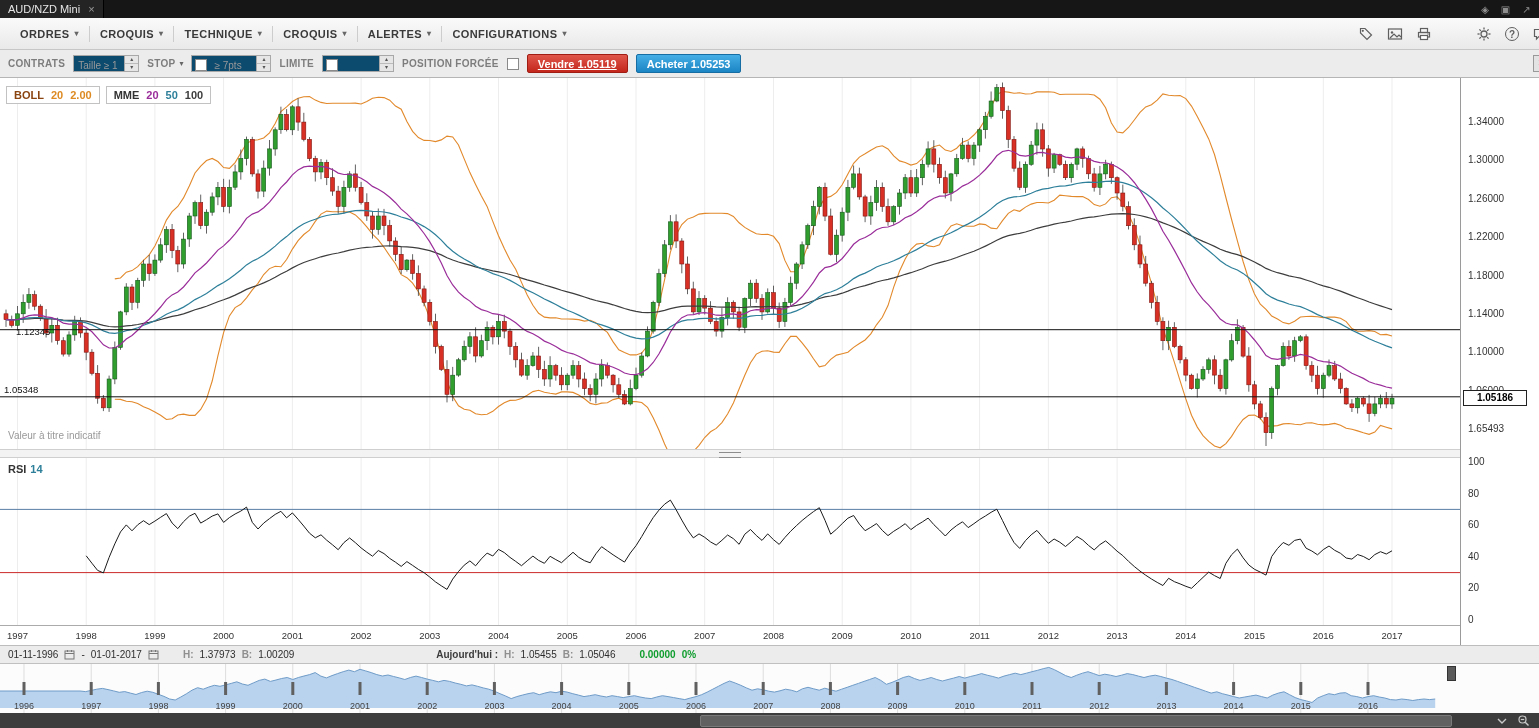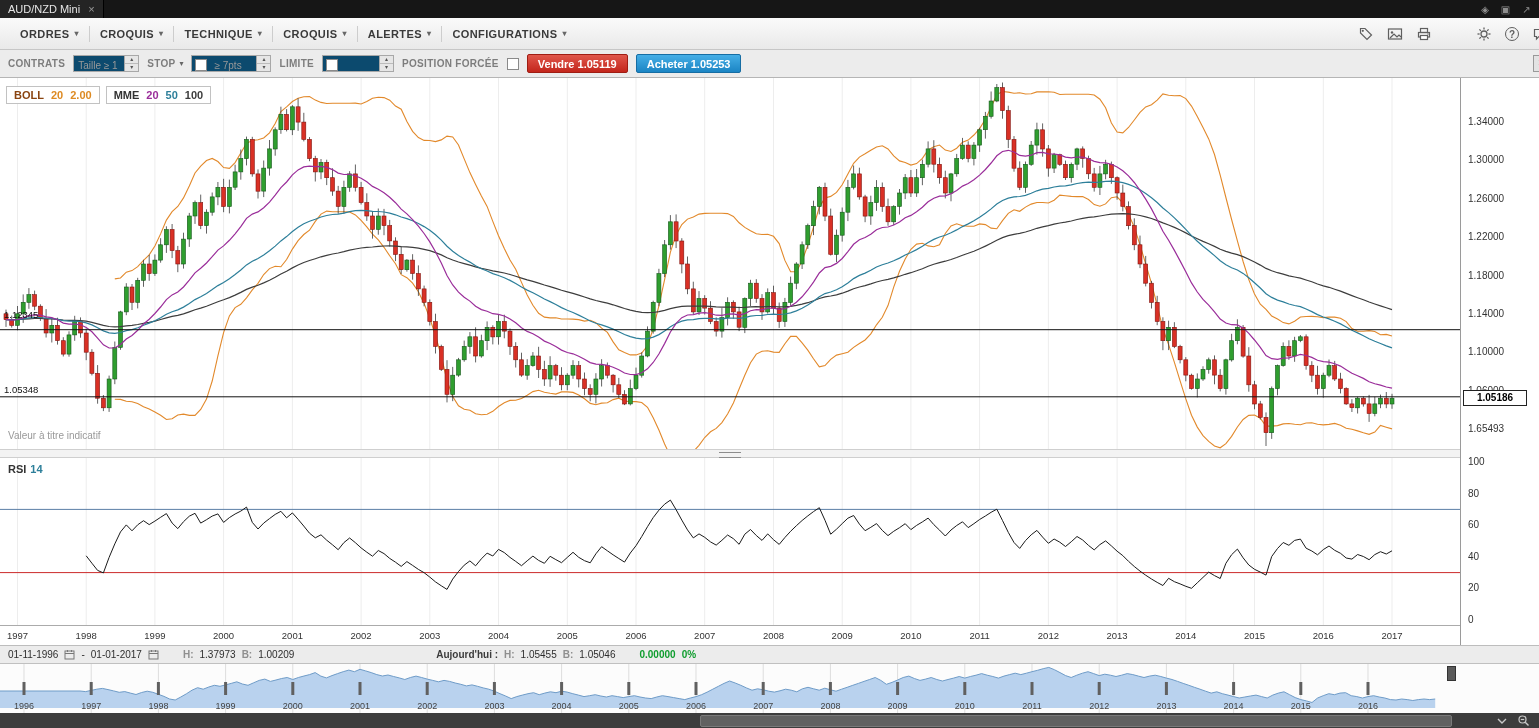--- a/index.html
+++ b/index.html
@@ -38,21 +38,21 @@
   .ob-drop .caret { font-size:8px; color:#666; }
   .ob-input { display:flex; align-items:flex-end; background:#0c4a6e; border:1px solid #a8a8a8; height:17px; box-sizing:border-box; }
   .ob-input .val { padding:0 4px; color:#999; white-space:nowrap; }
   .spin { width:13px; height:100%; border-left:1px solid #a8a8a8; display:flex; flex-direction:column; cursor:pointer; }
   .spin i { flex:1; font-style:normal; font-size:6px; line-height:7px; text-align:center; color:#555; background:#e6e6e6; }
   .spin i:first-child { border-bottom:1px solid #bbb; }
   .cb { width:10px; height:10px; border:1px solid #8a8a8a; background:#fff; margin:0 3px; display:inline-block; cursor:pointer; }
   .cb.standalone { margin:0; }
   .btn { height:19px; border-radius:2px; color:#fff; font-size:11px; font-weight:bold; padding:0 10px;
          cursor:pointer; font-family:"Liberation Sans",sans-serif; }
-  .btn.sell { background:linear-gradient(#e0564a,#c3261c); border:1px solid #9f1d13; }
+  .btn.sell { background:linear-gradient(#e0564a,#c3261c); border:1px solid #9f1d13;text-decoration:underline; }
   .btn.buy  { background:linear-gradient(#45aee6,#1b85c4); border:1px solid #166da3; }
   .ob-close { margin-left:auto; width:15px; height:15px; border:1px solid #999; background:#e3e3e3;
               color:#b02018; font-weight:bold; text-align:center; line-height:13px; font-size:11px; cursor:pointer; }
 
   
   #chartwrap { position:absolute; top:78px; left:0; width:1539px; height:567px; background:#fff; }
   #plots { position:absolute; left:0; top:0; width:1460px; height:567px; }
   #plots svg { display:block; }
   #main-plot { position:absolute; top:0; left:0; width:1460px; height:371px; }
   #splitter { position:absolute; top:371px; left:0; width:1460px; height:9px; box-sizing:border-box;
@@ -769,21 +769,21 @@
             <span class="lg-bollp">20</span>
             <span class="lg-bollp">2.00</span>
           </div>
           <div class="lgbox">
             <span class="lg-mme">MME</span>
             <span class="lg-m20">20</span>
             <span class="lg-m50">50</span>
             <span class="lg-m100">100</span>
           </div>
         </div>
-        <div class="level-label" id="lvl0" style="top: 231px;">1.12345</div>
+        <div class="level-label" id="lvl0" style="top: 248px; margin-left: 12px;">1.12345</div>
         <div class="level-label" id="lvl1" style="top: 305.772px;">1.05348</div>
         <div id="disclaimer">Valeur à titre indicatif</div>
       </div>
       <div id="splitter">
         <div class="grip"></div>
       </div>
       <div id="rsi-plot">
         <svg id="rsi-svg" width="1460" height="167">
             <line x1="17.5" y1="0" x2="17.5" y2="167" stroke="#ededed"></line>
             <line x1="86.2" y1="0" x2="86.2" y2="167" stroke="#ededed"></line>

